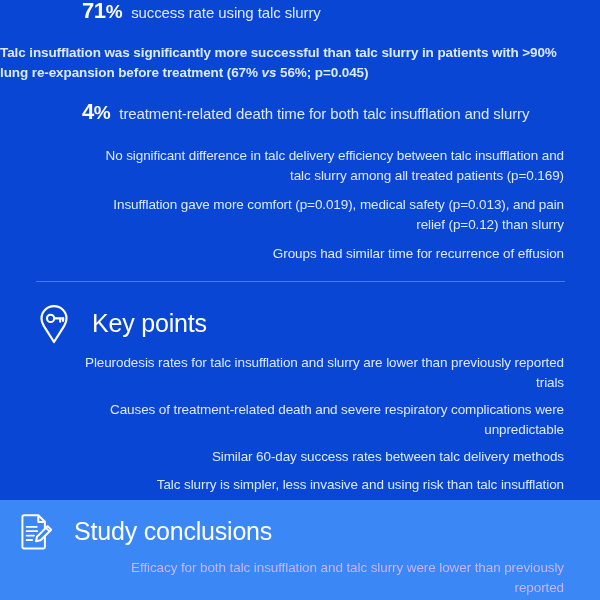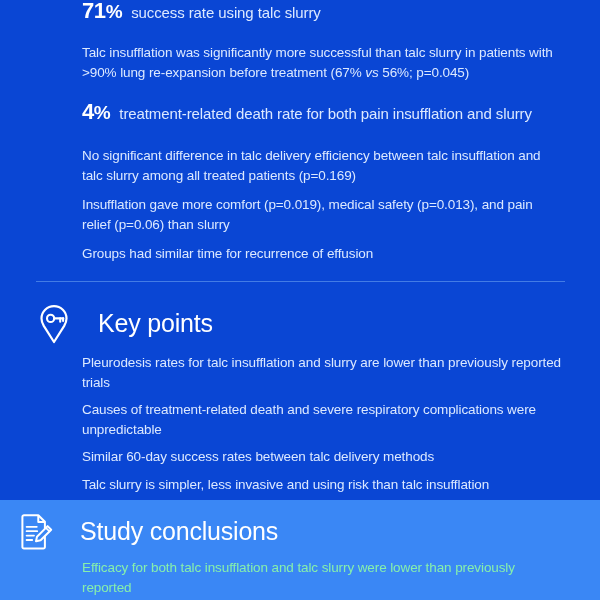--- a/index.html
+++ b/index.html
@@ -55,30 +55,30 @@
   .stat-num .pct { font-size:19px; }
 
   .stat-text {
     font-size:15px;
     color:#dce9ff;
     letter-spacing:-0.1px;
     line-height:1.35;
   }
 
   .para {
-    padding-left:82px;
     padding-right:36px;
     font-size:13.5px;
     line-height:1.45;
     color:#dce9ff;
     letter-spacing:-0.1px;
+    font-weight:bold;
   }
   .para em { font-style:italic; }
 
-  .bullet-list { list-style:none; }
+  .bullet-list { list-style:none;text-align:right; }
   .bullet-list li {
     padding-left:82px;
     padding-right:36px;
     font-size:13.5px;
     line-height:1.45;
     color:#dce9ff;
     letter-spacing:-0.1px;
     margin-bottom:10px;
   }
 
@@ -88,21 +88,21 @@
     left:36px; top:281px;
     width:529px; height:1px;
     background:#4d86e8;
     opacity:.85;
   }
 
   
   .sec-head {
     display:flex;
     align-items:center;
-    gap:26px;
+    gap:20px;
     padding-left:36px;
   }
   .sec-icon {
     width:36px; height:42px;
     flex:0 0 36px;
     display:block;
   }
   .sec-icon svg { display:block; width:100%; height:100%; }
   .sec-title {
     font-size:25px;
@@ -121,21 +121,21 @@
   .keypoints .bullet-list li { margin-bottom:8px; }
 
   
   .conclusions {
     position:absolute; left:0; top:513px;
     width:600px;
   }
   .conclusions .sec-head { margin-bottom:7px;padding-left:20px; }
   .conclusions .sec-icon { width:34px; height:38px; flex:0 0 34px; }
   .conclusions .bullet-list li {
-    color:#86efac;
+    color:#c4b5fd;
     margin-bottom:12px;
   }
 </style>
 </head>
 <body>
 
 <div id="page">
 
   <div class="sec-results"></div>
   <div class="sec-conclusions"></div>
@@ -144,26 +144,26 @@
 
     <div class="stat-row first">
       <span class="stat-num"><span>71</span><span class="pct">%</span></span>
       <span class="stat-text">success rate using talc slurry</span>
     </div>
 
     <p class="para" style="margin-top:19px;">Talc insufflation was significantly more successful than talc slurry in patients with &gt;90% lung re-expansion before treatment (67% <em>vs</em> 56%; p=0.045)</p>
 
     <div class="stat-row" style="margin-top:17px;">
       <span class="stat-num"><span>4</span><span class="pct">%</span></span>
-      <span class="stat-text">treatment-related death rate for both pain insufflation and slurry</span>
+      <span class="stat-text">treatment-related death time for both talc insufflation and slurry</span>
     </div>
 
     <ul class="bullet-list" style="margin-top:21px;">
       <li>No significant difference in talc delivery efficiency between talc insufflation and talc slurry among all treated patients (p=0.169)</li>
-      <li>Insufflation gave more comfort (p=0.019), medical safety (p=0.013), and pain relief (p=0.06) than slurry</li>
+      <li>Insufflation gave more comfort (p=0.019), medical safety (p=0.013), and pain relief (p=0.12) than slurry</li>
       <li>Groups had similar time for recurrence of effusion</li>
     </ul>
   </div>
 
   <div class="divider"></div>
 
   <div class="keypoints">
     <div class="sec-head">
       <span class="sec-icon">
         <svg viewBox="0 0 36 42" fill="none" xmlns="http://www.w3.org/2000/svg">

